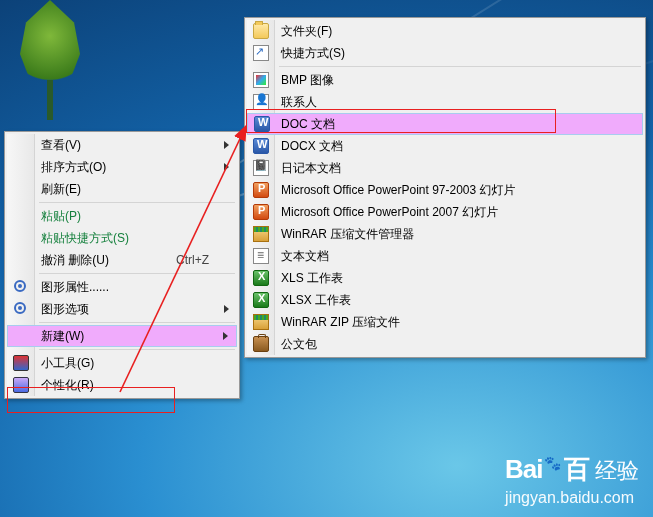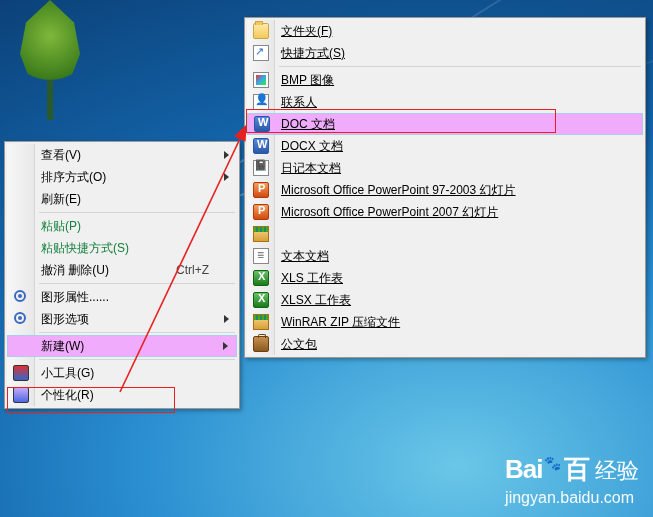--- a/index.html
+++ b/index.html
@@ -37,22 +37,22 @@
     position: relative; white-space: nowrap; cursor: default;
   }
   .menu .item[data-disabled="true"] { color: #15803d; }
   .menu .item.hover { background: #f0abfc; border: 1px solid #a8ccee; height: 22px; padding-left: 33px; padding-right: 23px; }
   .menu .sep { height: 1px; margin: 2px 2px 2px 32px; background: #d4d4d4; position: relative; }
   .menu .shortcut { position: absolute; right: 28px; color: #444; margin-left: 46px; }
   .menu .arrow { position: absolute; right: 8px; top: 50%; transform: translateY(-50%); width: 0; height: 0;
     border-top: 4px solid transparent; border-bottom: 4px solid transparent; border-left: 5px solid #333; }
   .menu .icon { position: absolute; left: 6px; top: 50%; transform: translateY(-50%); width: 16px; height: 16px; }
 
-  #main-menu { left: 4px; top: 141px; width: 236px; }
-  #sub-menu  { left: 244px; top: 17px; width: 402px; text-decoration: underline; }
+  #main-menu { left: 4px; top: 131px; width: 236px; }
+  #sub-menu  { left: 244px; top: 17px; width: 402px; }
 
   .box-red { position: absolute; border: 1px solid #e82020; pointer-events: none; }
   #box-new { left: 7px; top: 387px; width: 168px; height: 26px; }
   #box-doc { left: 246px; top: 109px; width: 310px; height: 24px; }
 
   #arrow-line { position: absolute; left: 0; top: 0; pointer-events: none; }
 
   .baidu { position: absolute; right: 14px; bottom: 10px; color: #fff; text-align: left; }
   .baidu .brand { font-size: 26px; display: flex; align-items: baseline; gap: 2px; justify-content: flex-end; }
   .baidu .brand .bold { font-weight: bold; letter-spacing: -1px; }
@@ -218,20 +218,21 @@
       <div class="item">
         <span class="icon">
           <span class="ic ic-ppt"></span>
         </span>
         <span>Microsoft Office PowerPoint 2007 幻灯片</span>
       </div>
       <div class="item">
         <span class="icon">
           <span class="ic ic-rar"></span>
         </span>
+        <span>WinRAR 压缩文件管理器</span>
       </div>
       <div class="item">
         <span class="icon">
           <span class="ic ic-txt"></span>
         </span>
         <span>文本文档</span>
       </div>
       <div class="item">
         <span class="icon">
           <span class="ic ic-xls"></span>

